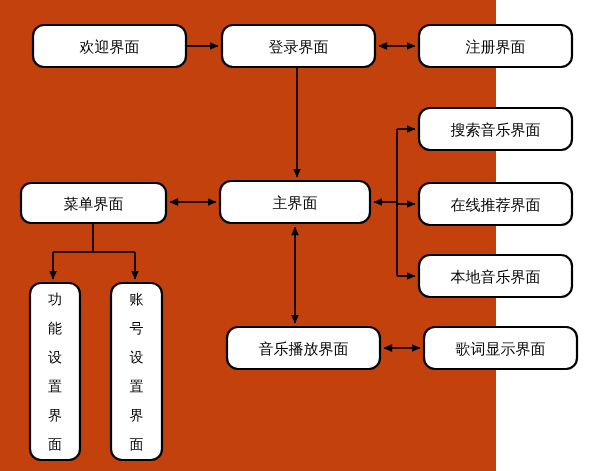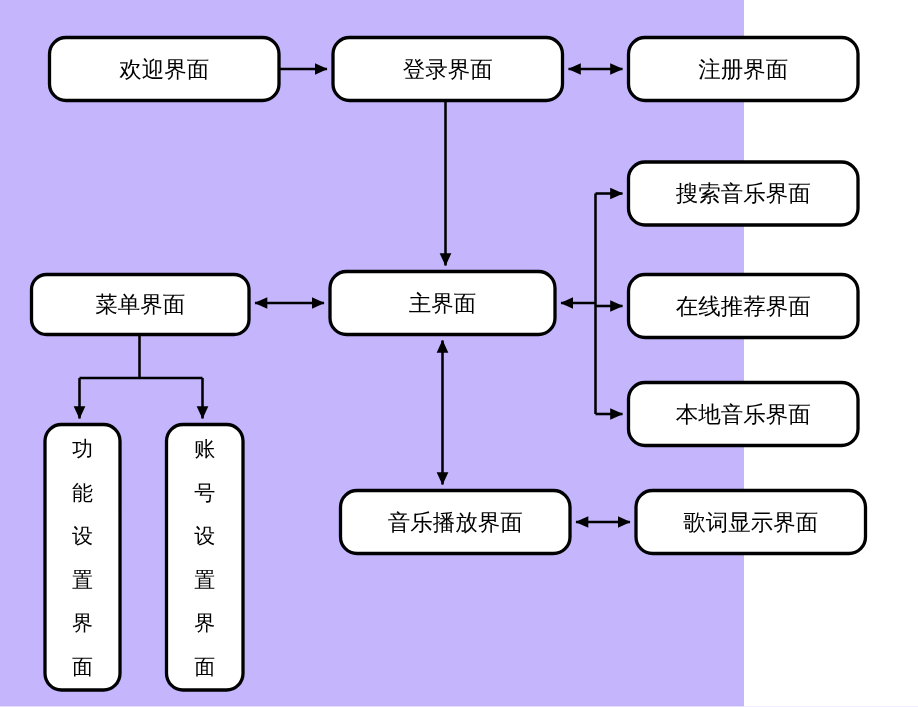--- a/index.html
+++ b/index.html
@@ -10,21 +10,21 @@
   body {
     width: 612px;
     height: 471px;
     font-family: "DejaVu Sans", sans-serif;
     overflow: hidden;
   }
   #flowchart-root {
     position: relative;
     width: 496px;
     height: 471px;
-    background: #c4b5fd;
+    background: #c2410c;
     text-align: right;
   }
   svg.chart-surface {
     position: absolute;
     left: 0;
     top: 0;
     width: 612px;
     height: 471px;
     display: block;
   }

